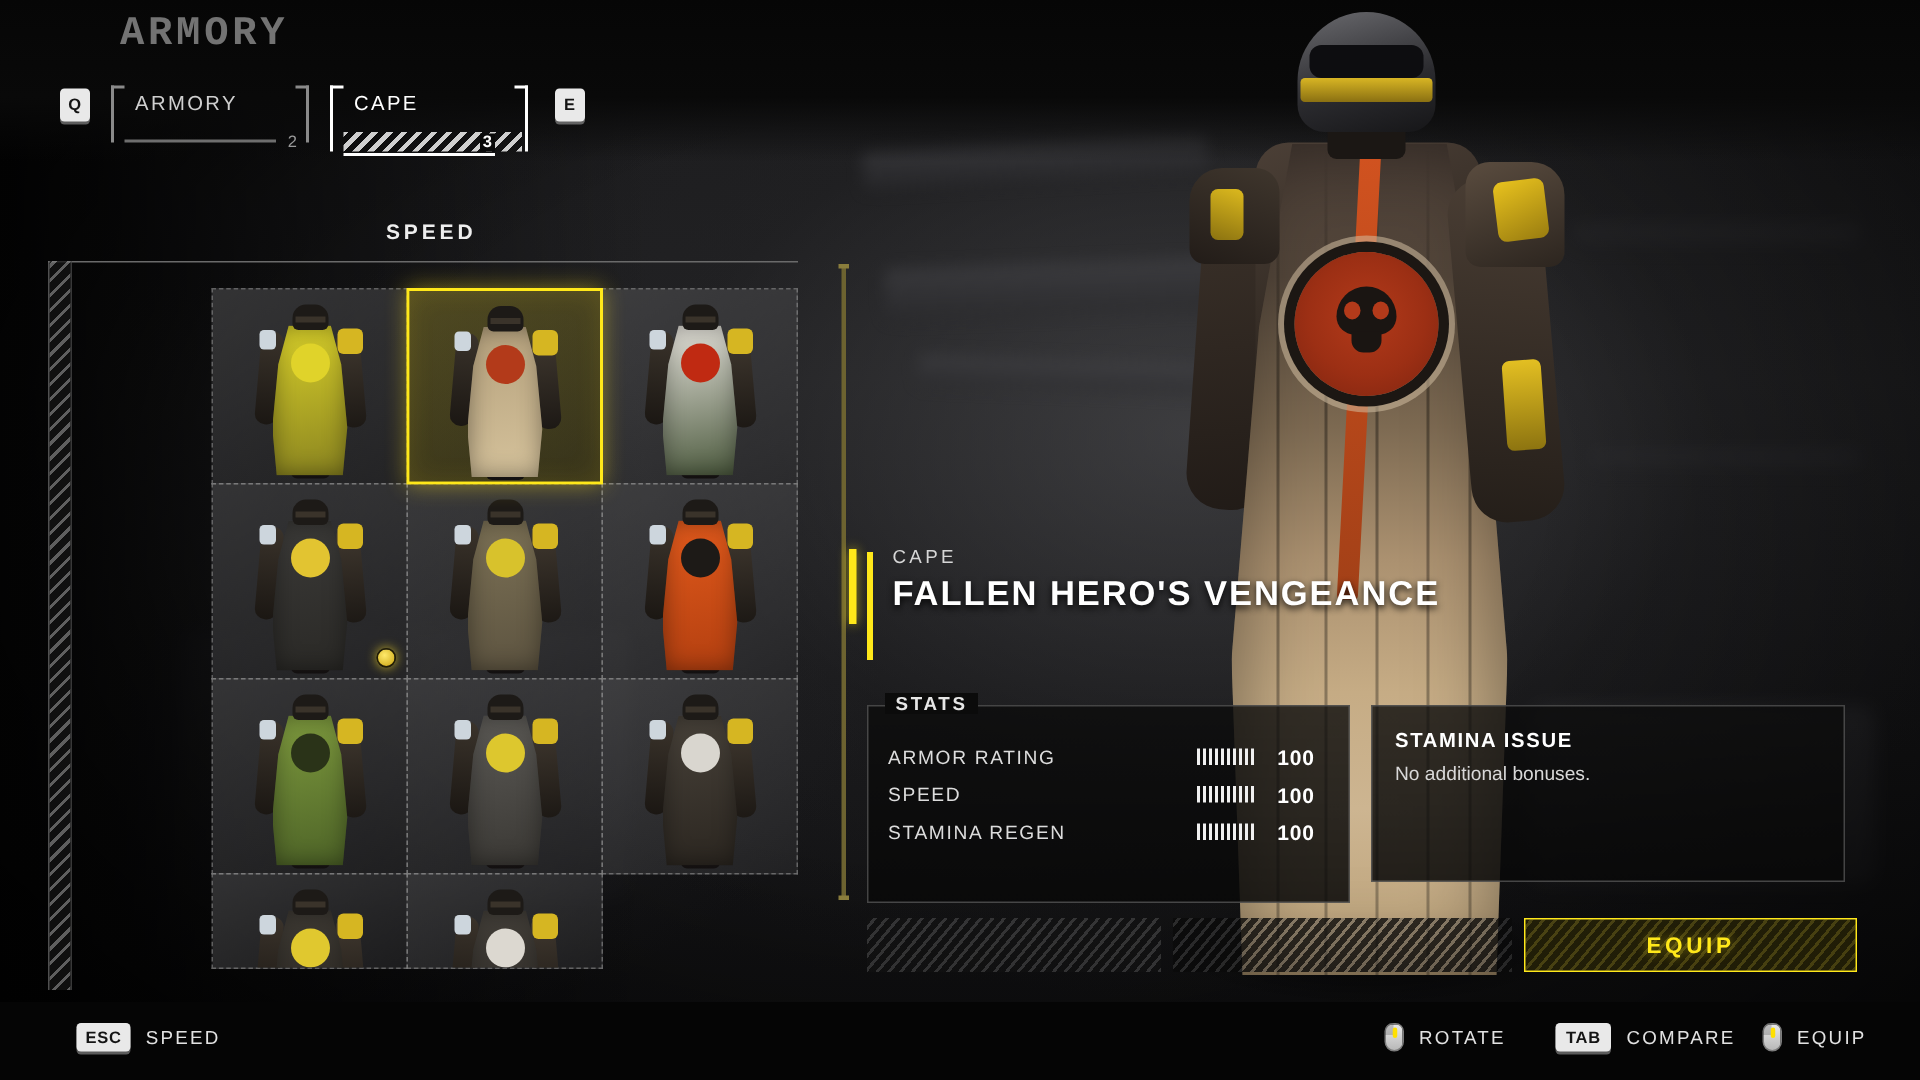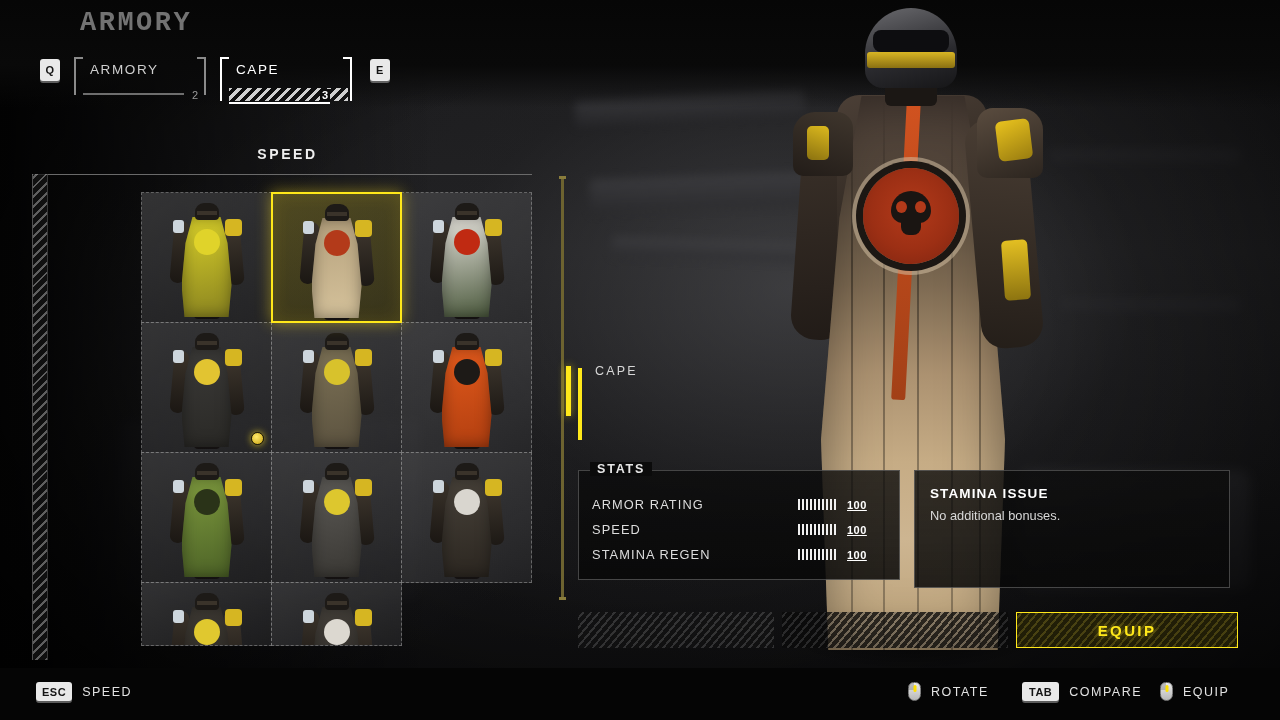--- a/index.html
+++ b/index.html
@@ -215,32 +215,32 @@
     text-shadow:0 2px 5px rgba(0,0,0,.9); }
   .det-desc { margin-left:17px; margin-top:11px; font-size:12.8px; color:#d2d2d2; letter-spacing:.25px;
     text-shadow:0 1px 4px rgba(0,0,0,.95); }
 
   
   .panels { position:absolute; left:578px; top:470px; display:flex; gap:14px; }
   .panel {
     position:relative; background:linear-gradient(180deg, rgba(12,12,12,.80), rgba(8,8,8,.86));
     border:1px solid rgba(150,150,150,.42);
   }
-  .panel.stats { width:322px; height:110px; }
+  .panel.stats { width:322px; height:132px; }
   .panel.perk  { width:316px; height:118px; }
   .panel.stats .legend {
     position:absolute; left:11px; top:-9px; background:#0b0b0b; padding:0 7px;
     font-size:12.5px; letter-spacing:1.8px; color:#e6e6e6; font-weight:bold;
   }
   .stat-rows { padding:21px 18px 0 13px; }
   .stat-row { display:flex; align-items:center; height:25px; }
   .stat-label { flex:1; font-size:12.8px; letter-spacing:1.1px; color:#dcdcdc; }
   .stat-bar { display:flex; gap:1.6px; margin-right:11px; }
   .seg { width:2.4px; height:11px; background:#f0f0f0; }
-  .stat-val { width:34px; text-align:left; font-size:11px; font-weight:bold; color:#fff; letter-spacing:.5px;text-decoration:underline; }
+  .stat-val { width:34px; text-align:center; font-size:14px; font-weight:bold; color:#fff; letter-spacing:.5px; }
   .perk-title { margin:15px 0 0 15px; font-size:13.5px; font-weight:bold; letter-spacing:1.1px; color:#fff; }
   .perk-desc { margin:7px 0 0 15px; font-size:12.8px; color:#d8d8d8; }
 
   
   .actionrow { position:absolute; left:578px; top:612px; width:660px; height:36px; display:flex; gap:8px; }
   .hatchbar {
     flex:1; height:36px;
     background:repeating-linear-gradient(-50deg, rgba(120,120,120,.34) 0 2px, rgba(18,18,18,.55) 2px 6px);
   }
   .hatchbar.b2 { flex:1.15; background:repeating-linear-gradient(-50deg, rgba(78,78,78,.42) 0 2px, rgba(10,10,10,.8) 2px 6px); }
@@ -248,21 +248,21 @@
     width:222px; height:36px; position:relative;
     border:1.5px solid #ffe81a;
     background:repeating-linear-gradient(-50deg, rgba(190,170,30,.34) 0 2px, rgba(40,36,6,.75) 2px 6px);
     display:flex; align-items:center; justify-content:center;
     color:#ffe81a; font-size:15px; font-weight:bold; letter-spacing:2.4px;
     text-shadow:0 0 7px rgba(255,232,26,.5);
   }
 
   
   .footer { position:absolute; left:0; bottom:0; width:1280px; height:52px; }
-  .hint { position:absolute; display:flex; align-items:center; gap:10px; top:14px; }
+  .hint { position:absolute; display:flex; align-items:center; gap:10px; top:14px;margin-left:15px; }
   .hint .htext { font-size:12.5px; letter-spacing:1.5px; color:#e2e2e2; }
   .hint .keycap.wide { padding:0 7px; height:19px; min-width:32px; }
   .hint .keycap.esc { padding:0 6px; height:19px; }
   .mouse {
     width:13px; height:19px; border-radius:6px 6px 7px 7px;
     background:linear-gradient(180deg,#eaeaea,#b8b8b8);
     position:relative; border:1px solid #7d7d7d;
   }
   .mouse .wheel { position:absolute; left:50%; transform:translateX(-50%); top:2px;
     width:3px; height:7px; border-radius:2px; background:#ffe000; }
@@ -471,20 +471,21 @@
 </div>
 <div class="scroll-track">
   <div class="scroll-cap-t"></div>
   <div class="scroll-cap-b"></div>
 </div>
 <div class="scroll-thumb"></div>
 
 <div class="detail">
   <div class="det-accent"></div>
   <div class="det-kind">CAPE</div>
+  <div class="det-name">FALLEN HERO'S VENGEANCE</div>
 </div>
 
 <div class="panels">
   <div class="panel stats">
     <div class="legend">STATS</div>
     <div class="stat-rows" id="stats-host">
         <div class="stat-row">
           <span class="stat-label">ARMOR RATING</span>
           <span class="stat-bar">
             <span class="seg"></span>

